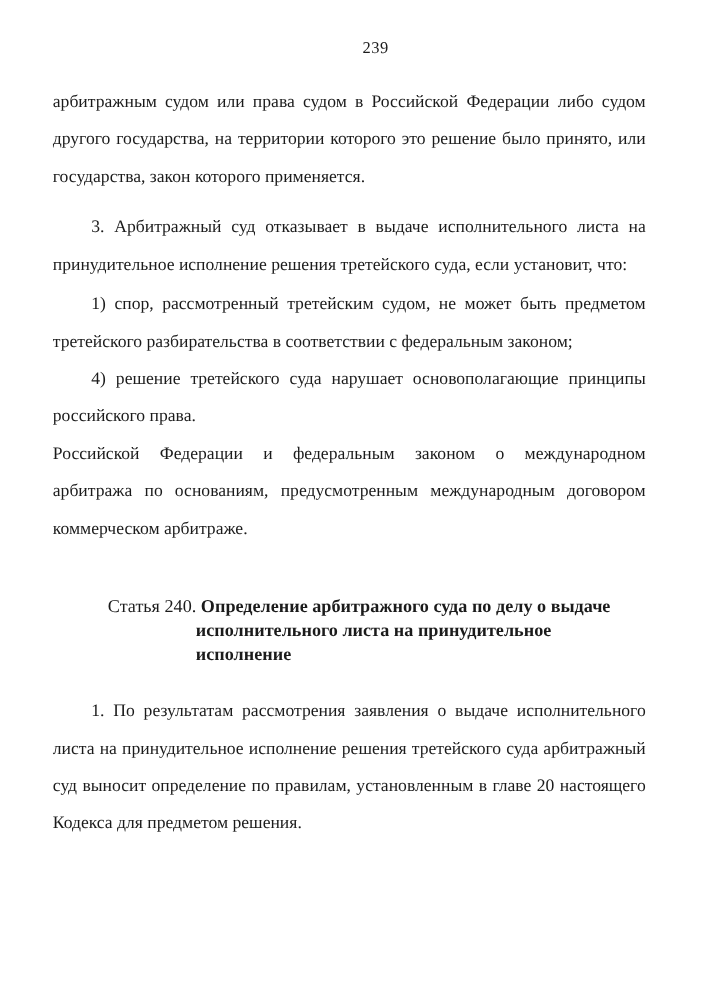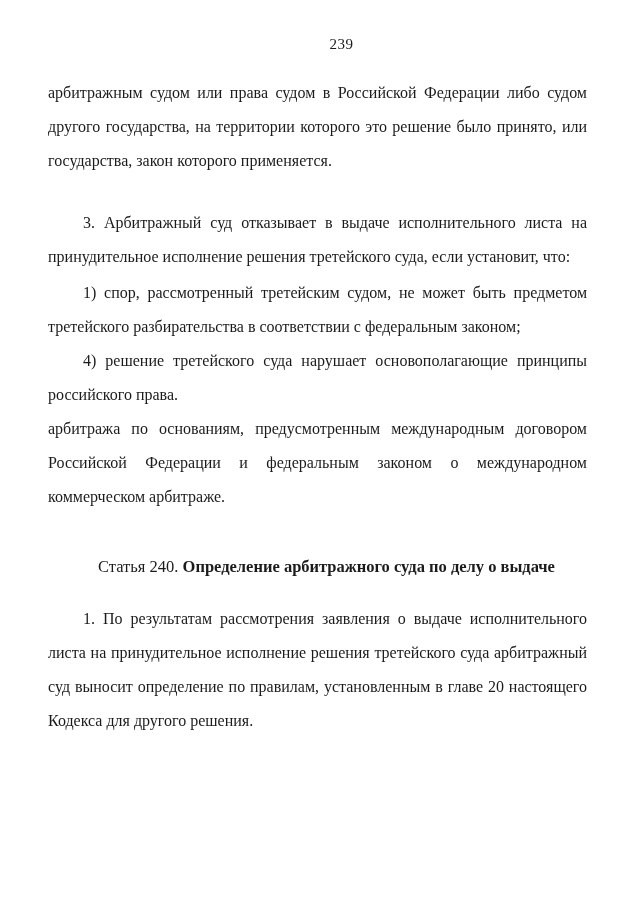--- a/index.html
+++ b/index.html
@@ -41,21 +41,21 @@
     overflow: hidden;
   }
   .jline.first-indent {
     text-indent: 35px;
   }
   .jline.last {
     text-align-last: left;
     -moz-text-align-last: left;
   }
   .p0 { margin-top: 22px; }
-  .p1 { margin-top: 28px; }
+  .p1 { margin-top: 12px; }
   .p2 { margin-top: 2px; }
   .p3 { margin-top: 0; }
   .p4 { margin-top: 0; }
   .p5 { margin-top: 24px; }
   .heading {
     margin-top: 42px;
     padding-left: 130px;
     font-size: 16.5px;
     line-height: 22px;
     font-weight: 700;
@@ -89,29 +89,30 @@
     <div class="jline first-indent">1) спор, рассмотренный третейским судом, не может быть предметом</div>
     <div class="jline last">третейского разбирательства в соответствии с федеральным законом;</div>
   </div>
 
   <div class="para p3">
     <div class="jline first-indent">4) решение третейского суда нарушает основополагающие принципы</div>
     <div class="jline last">российского права.</div>
   </div>
 
   <div class="para p4">
+    <div class="jline">Российской Федерации и федеральным законом о международном</div>
     <div class="jline">арбитража по основаниям, предусмотренным международным договором</div>
-    <div class="jline">Российской Федерации и федеральным законом о международном</div>
     <div class="jline last">коммерческом арбитраже.</div>
   </div>
 
   <div class="heading">
     <div class="h-line h-first"><span class="h-label">Статья 240.</span> <span>Определение арбитражного суда по делу о выдаче</span></div>
+    <div class="h-line">исполнительного листа на принудительное исполнение</div>
   </div>
 
   <div class="para p5">
     <div class="jline first-indent">1. По результатам рассмотрения заявления о выдаче исполнительного</div>
     <div class="jline">листа на принудительное исполнение решения третейского суда арбитражный</div>
     <div class="jline">суд выносит определение по правилам, установленным в главе 20 настоящего</div>
-    <div class="jline last">Кодекса для другого решения.</div>
+    <div class="jline last">Кодекса для предметом решения.</div>
   </div>
 
 </div>
 
 </body></html>

